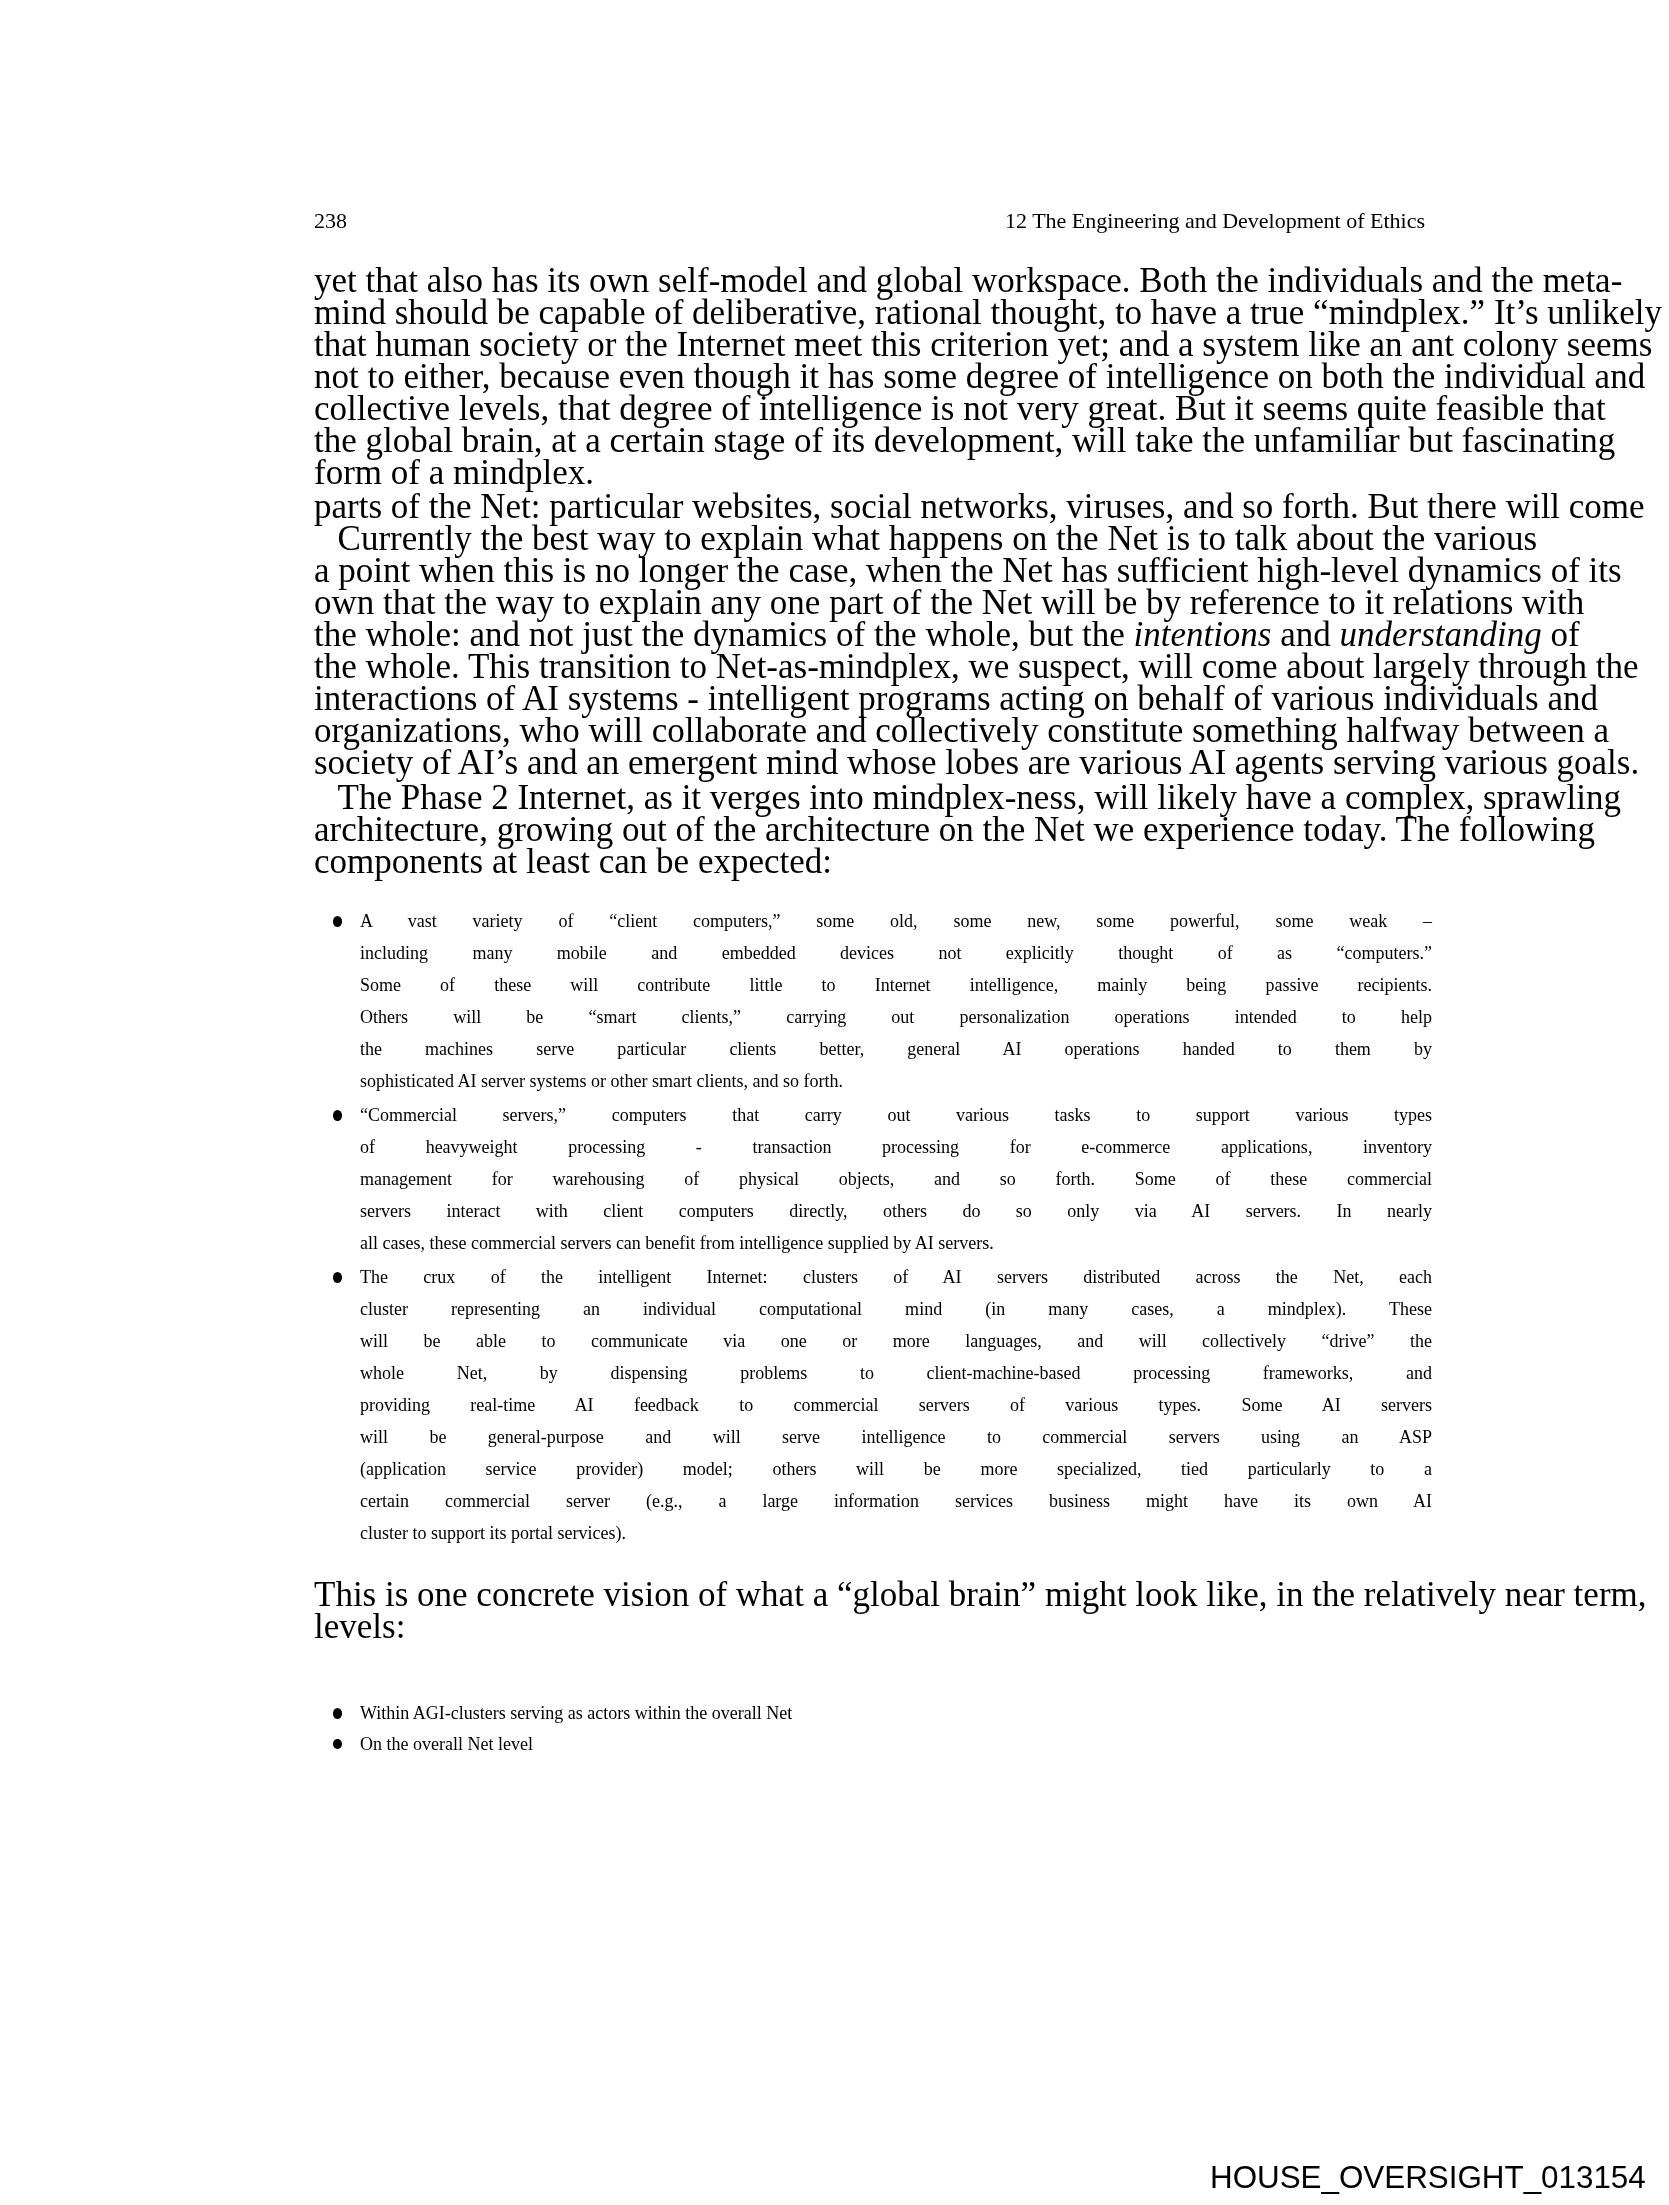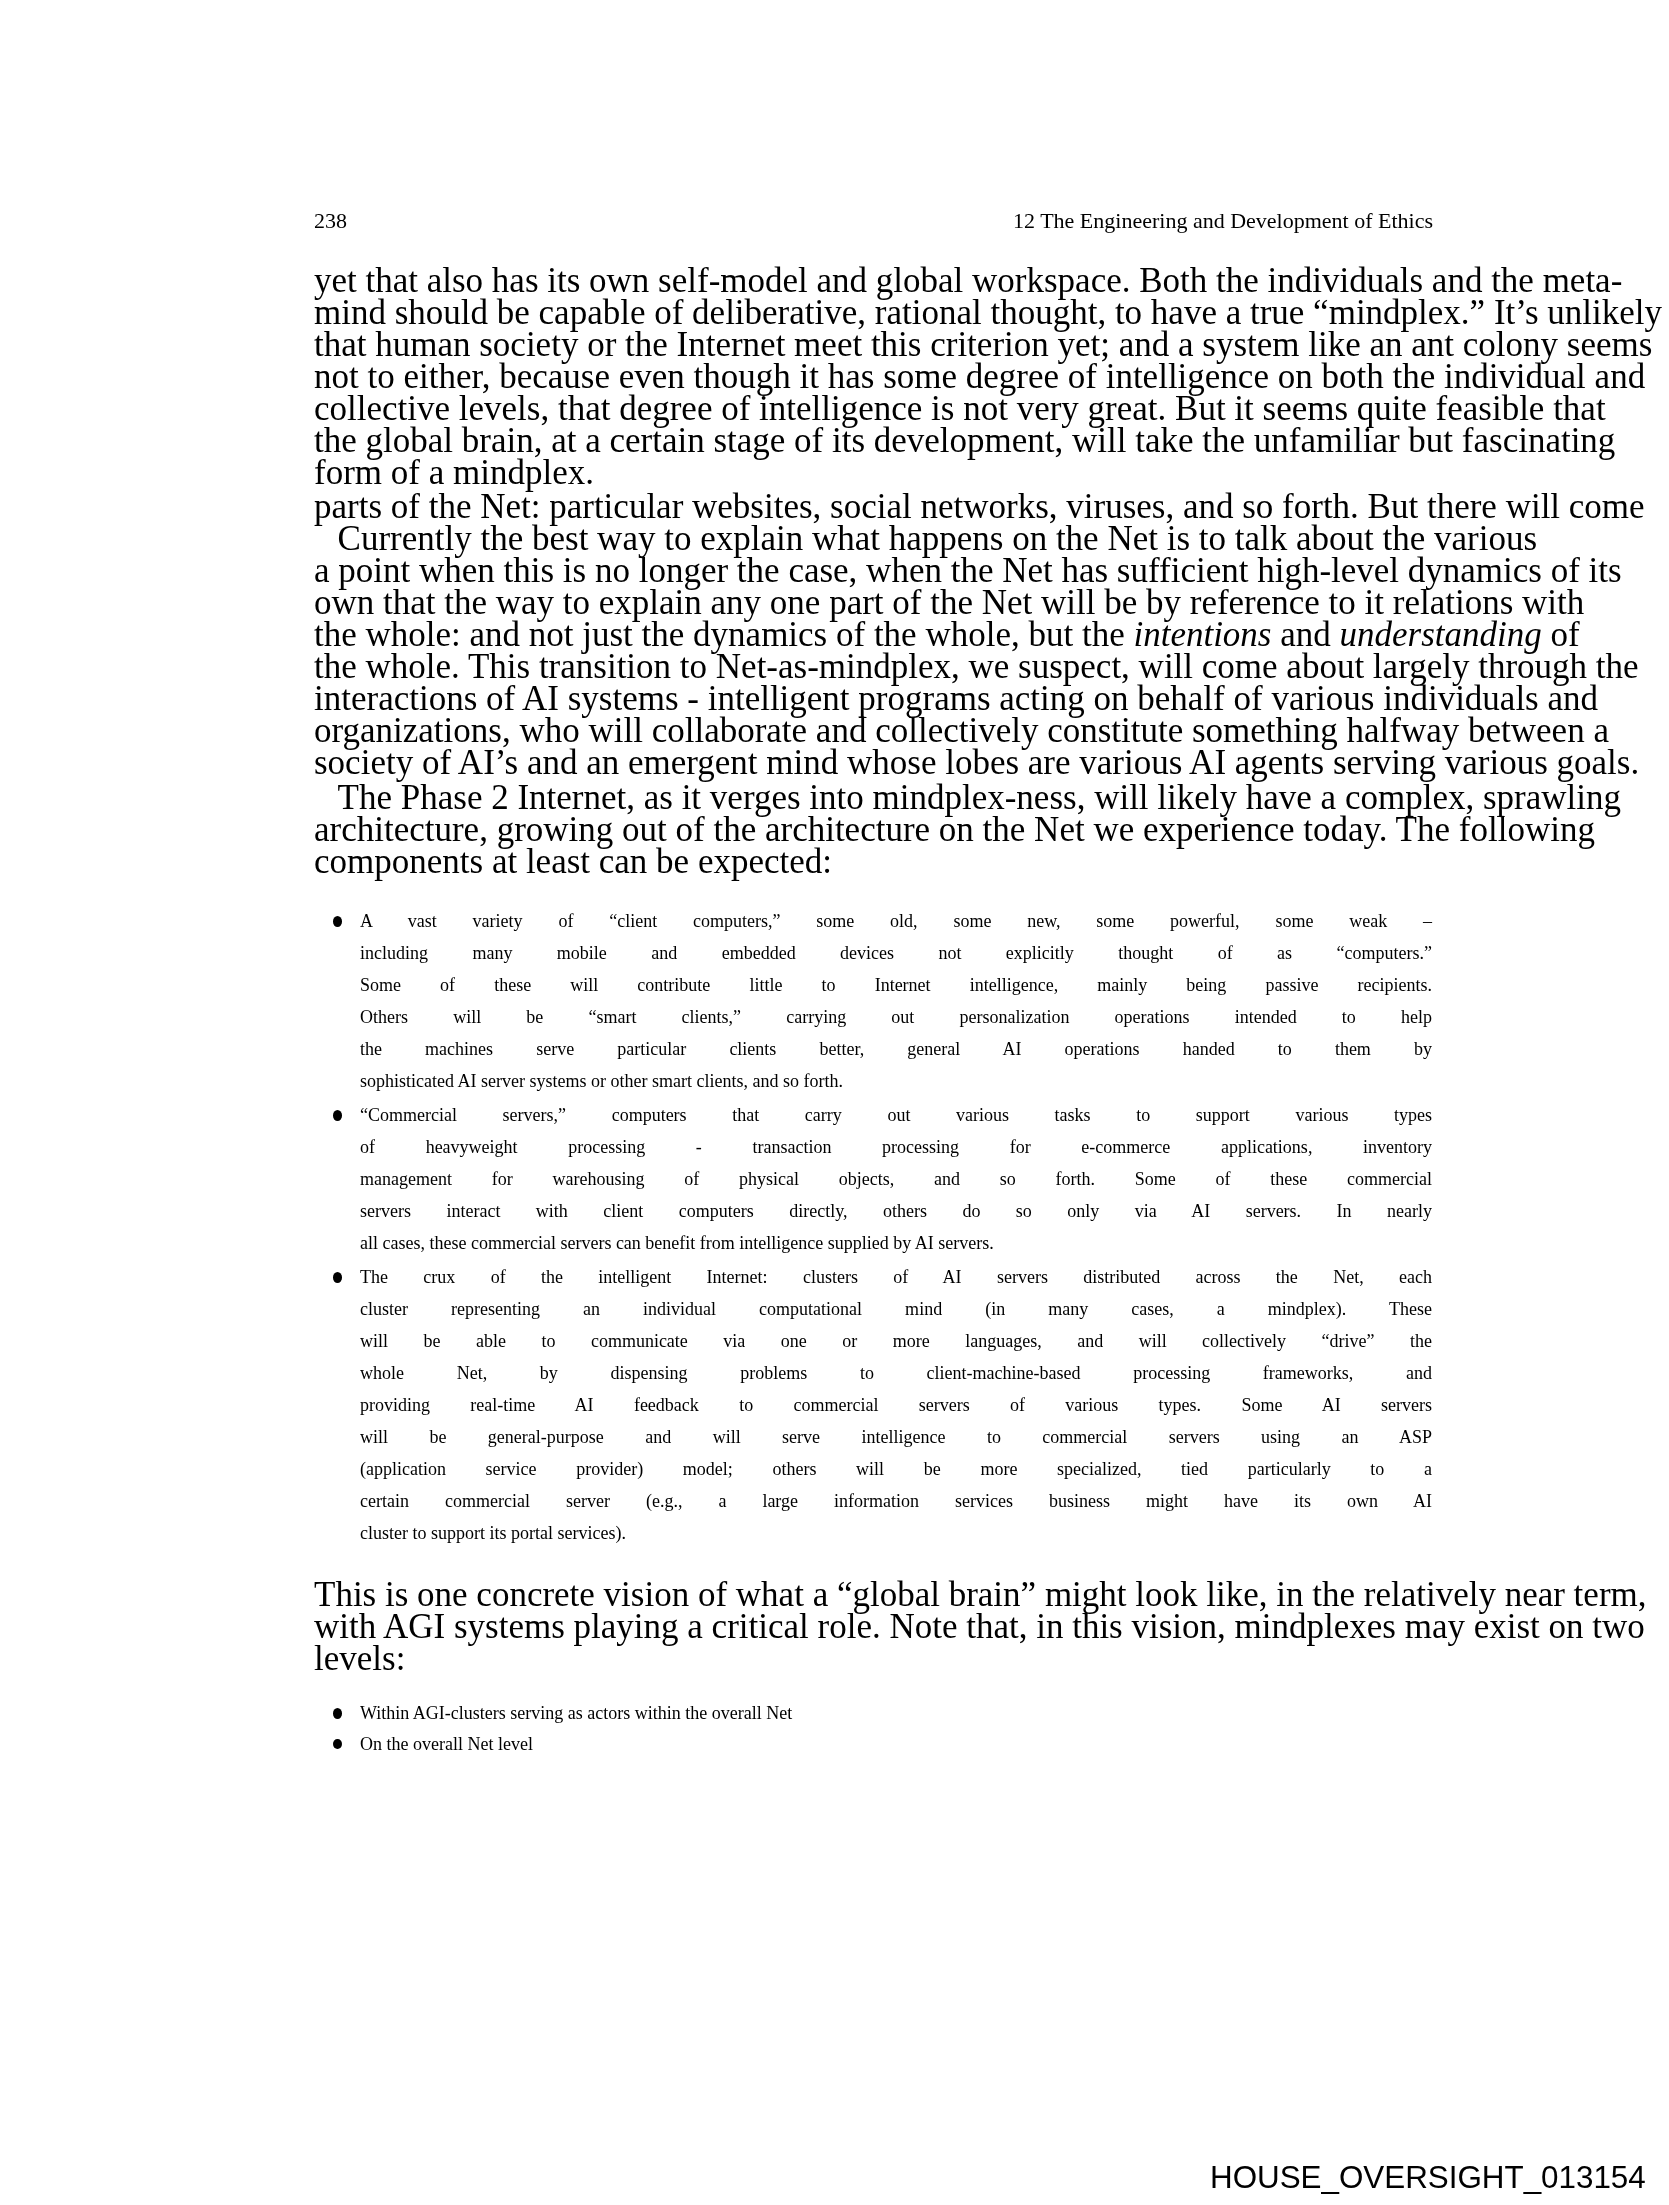--- a/index.html
+++ b/index.html
@@ -2,21 +2,21 @@
 <html style="font-size:10.5px"><head>
 <meta charset="utf-8">
 <style>
   html, body { margin: 0; padding: 0; background: #ffffff; }
   body { width: 1669px; height: 2205px; position: relative; overflow: hidden; color: #000000; }
   .page { position: absolute; left: 0; top: 0; width: 1669px; height: 2205px; }
   .serif { font-family: Liberation Serif, serif; }
 
   .running-head { position: absolute; top: 206px; left: 314px; width: 1119px; height: 29px; font-size: 22px; line-height: 29px; }
   .running-head .page-no { position: absolute; left: 0; top: 0; }
-  .running-head .chapter { position: absolute; right: 0; top: 0; white-space: nowrap; }
+  .running-head .chapter { position: absolute; right: 8px; top: 0; white-space: nowrap; }
 
   .block { position: absolute; left: 314px; width: 1119px; font-size: 35px; }
   .line { display: block; height: 32px; line-height: 32px; white-space: nowrap; text-align: justify; text-align-last: justify; overflow: visible; }
   .line.last { text-align-last: left; }
   .indent { padding-left: 23.6px; }
   em { font-style: italic; }
 
   .list { position: absolute; left: 314px; width: 1119px; font-size: 18px; }
   .item { position: relative; padding-left: 46px; width: 1072px; box-sizing: content-box; }
   .item + .item { margin-top: 2px; }
@@ -89,21 +89,20 @@
       <span class="line">providing real-time AI feedback to commercial servers of various types. Some AI servers</span>
       <span class="line">will be general-purpose and will serve intelligence to commercial servers using an ASP</span>
       <span class="line">(application service provider) model; others will be more specialized, tied particularly to a</span>
       <span class="line">certain commercial server (e.g., a large information services business might have its own AI</span>
       <span class="line last">cluster to support its portal services).</span>
     </div>
   </div>
 
   <div class="block serif" style="top:1579px;">
     <span class="line">This is one concrete vision of what a “global brain” might look like, in the relatively near term,</span>
-    <span class="line">with AGI systems playing a critical role. Note that, in this vision, mindplexes may exist on two</span>
     <span class="line last">levels:</span>
   </div>
 
   <div class="list serif" style="top:1697px;">
     <div class="item" style="margin-top:0;">
       <span class="bullet"></span>
       <span class="line last">Within AGI-clusters serving as actors within the overall Net</span>
     </div>
     <div class="item" style="margin-top:-1.3px;">
       <span class="bullet"></span>

